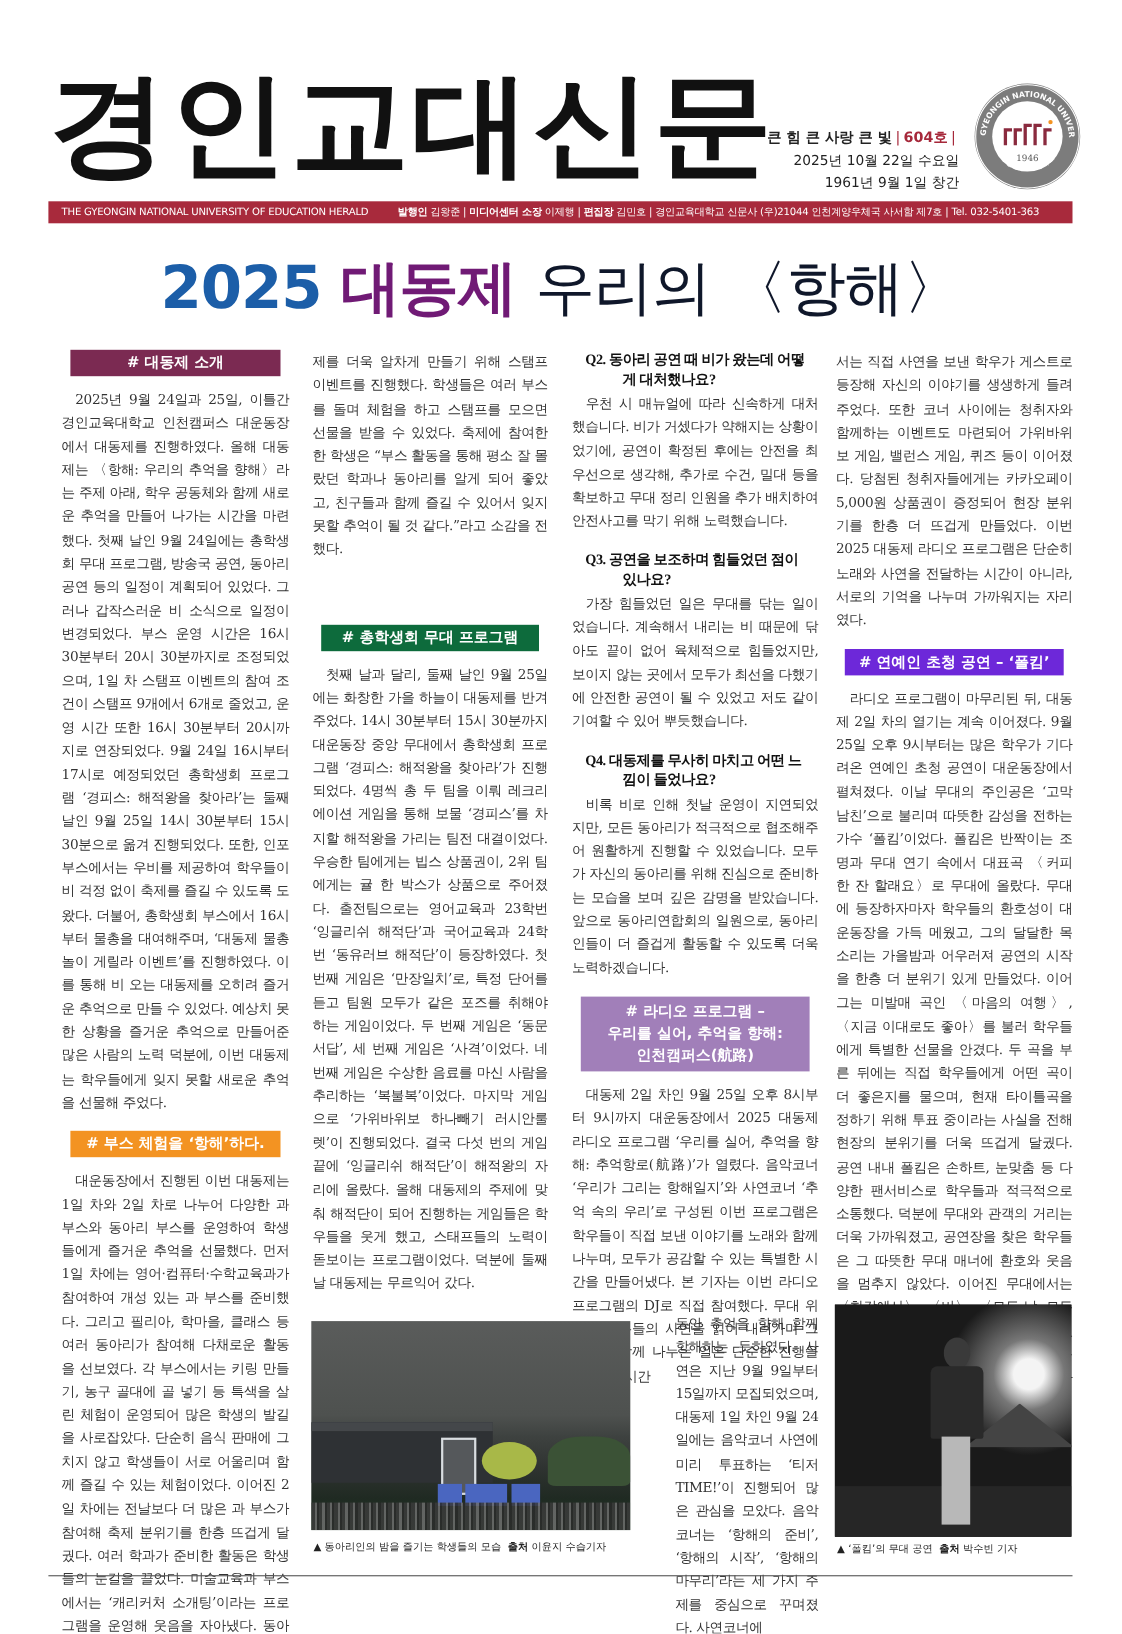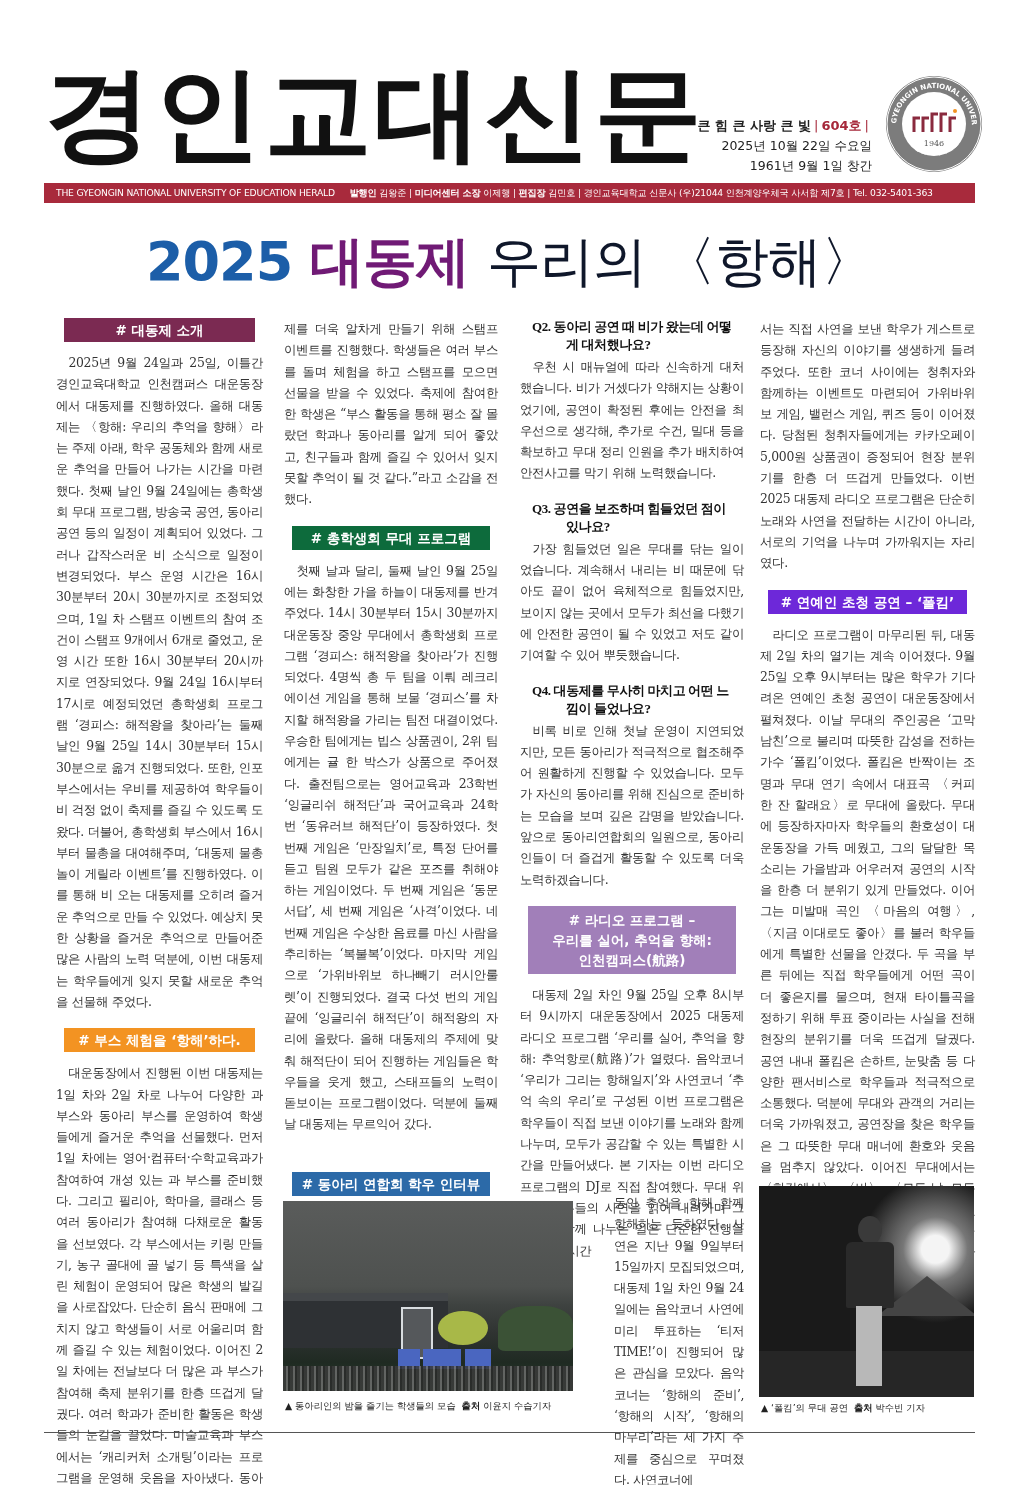--- a/index.html
+++ b/index.html
@@ -10,35 +10,35 @@
   .masthead { position: absolute; left: 44px; top: 62px; width: 940px; height: 120px; }
   .mast-title { position: absolute; left: 0; top: 0; font-family: "DejaVu Sans", sans-serif; font-weight: bold; font-size: 108px; line-height: 110px; letter-spacing: 2px; color: #111; transform: scaleY(0.95); transform-origin: left top; }
   .mast-info { position: absolute; right: 112px; top: 26px; text-align: right; font-size: 12.5px; line-height: 20px; color: #222; }
   .mast-motto { font-weight: bold; font-size: 13px; margin-top: 28px; }
   .mast-motto .sep { color: #a6283a; font-weight: normal; margin: 0 3px; }
   .mast-issue { color: #a6283a; font-weight: bold; }
   .seal { position: absolute; right: 0; top: 12px; width: 100px; height: 100px; }
 
   .banner { position: absolute; left: 44px; top: 183px; width: 931px; height: 20px; background: #a82a3c; color: #fff; font-size: 9.2px; line-height: 20px; padding-left: 12px; white-space: nowrap; overflow: hidden; letter-spacing: -0.2px; }
   .banner b { font-weight: bold; }
-  .banner .sp { margin-left: 12px; }
+  .banner .sp { margin-left: 24px; }
 
   
   .headline { position: absolute; left: 0; top: 226px; width: 1020px; text-align: center; font-weight: bold; font-size: 54px; line-height: 72px; letter-spacing: -1px; }
   .hl-year { color: #1c5ea8; }
   .hl-fest { color: #701a75; }
   .hl-theme { color: #0f172a; font-weight: normal; }
 
   
   .col { position: absolute; font-family: "DejaVu Serif", "Liberation Serif", serif; font-size: 12.4px; line-height: 21.3px; color: #333; text-align: justify; letter-spacing: -0.3px; }
   .col p { text-indent: 1em; }
   .sec-head { font-family: "DejaVu Sans", sans-serif; font-weight: bold; color: #fff; text-align: center; font-size: 13.5px; line-height: 24px; margin: 0 8px; letter-spacing: 0; }
   .sh-maroon { background: #7b2a52; }
   .sh-orange { background: #f39322; }
-  .sh-green { background: #0d6b3c; }
+  .sh-green { background: #0d6b3c; margin-top: 42px; }
   .sh-blue { background: #2c6aa8; margin-top: 21px; }
   .sh-purple { background: #a17fb9; line-height: 20px; padding: 4px 16px; }
   .sh-wine { background: #6d28d9; }
   .q { font-family: Liberation Serif, serif; font-weight: bold; font-size: 13px; line-height: 18px; color: #111; padding-left: 12px; text-indent: 0; letter-spacing: -0.4px; margin-bottom: 2px; }
   .q .qi { display: block; padding-left: 34px; }
   .gap { height: 16px; }
   .gap-s { height: 10px; }
 
   .c1 { left: 56px; top: 318px; width: 207px; }
   .c2 { left: 284px; top: 318px; width: 214px; }

